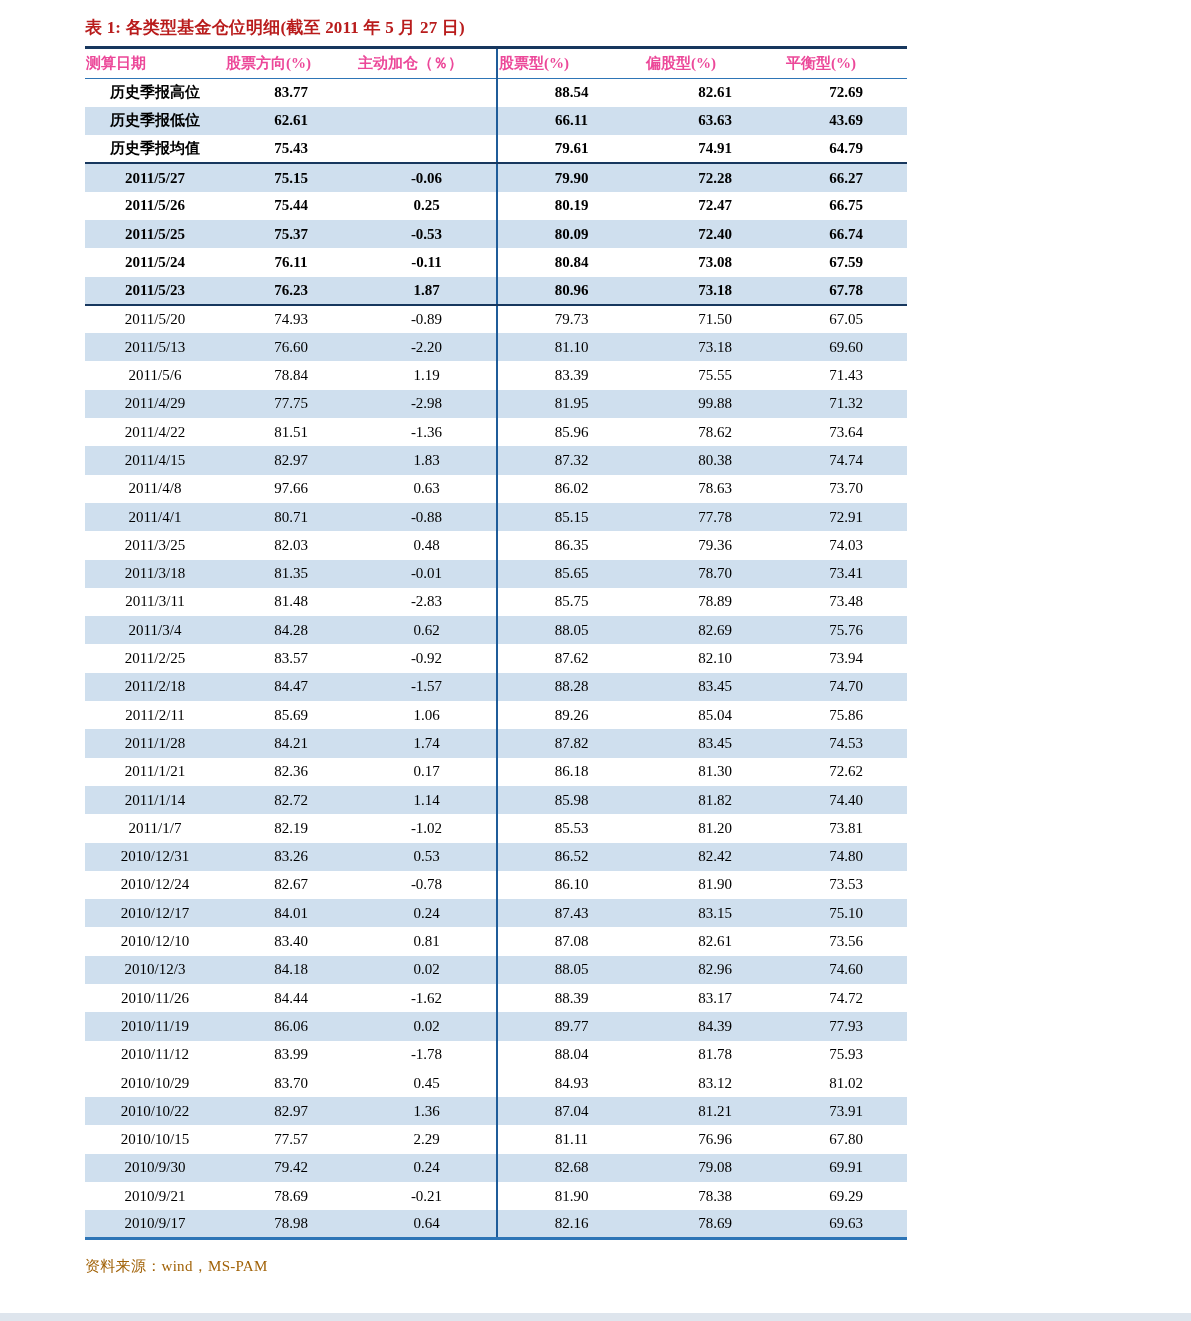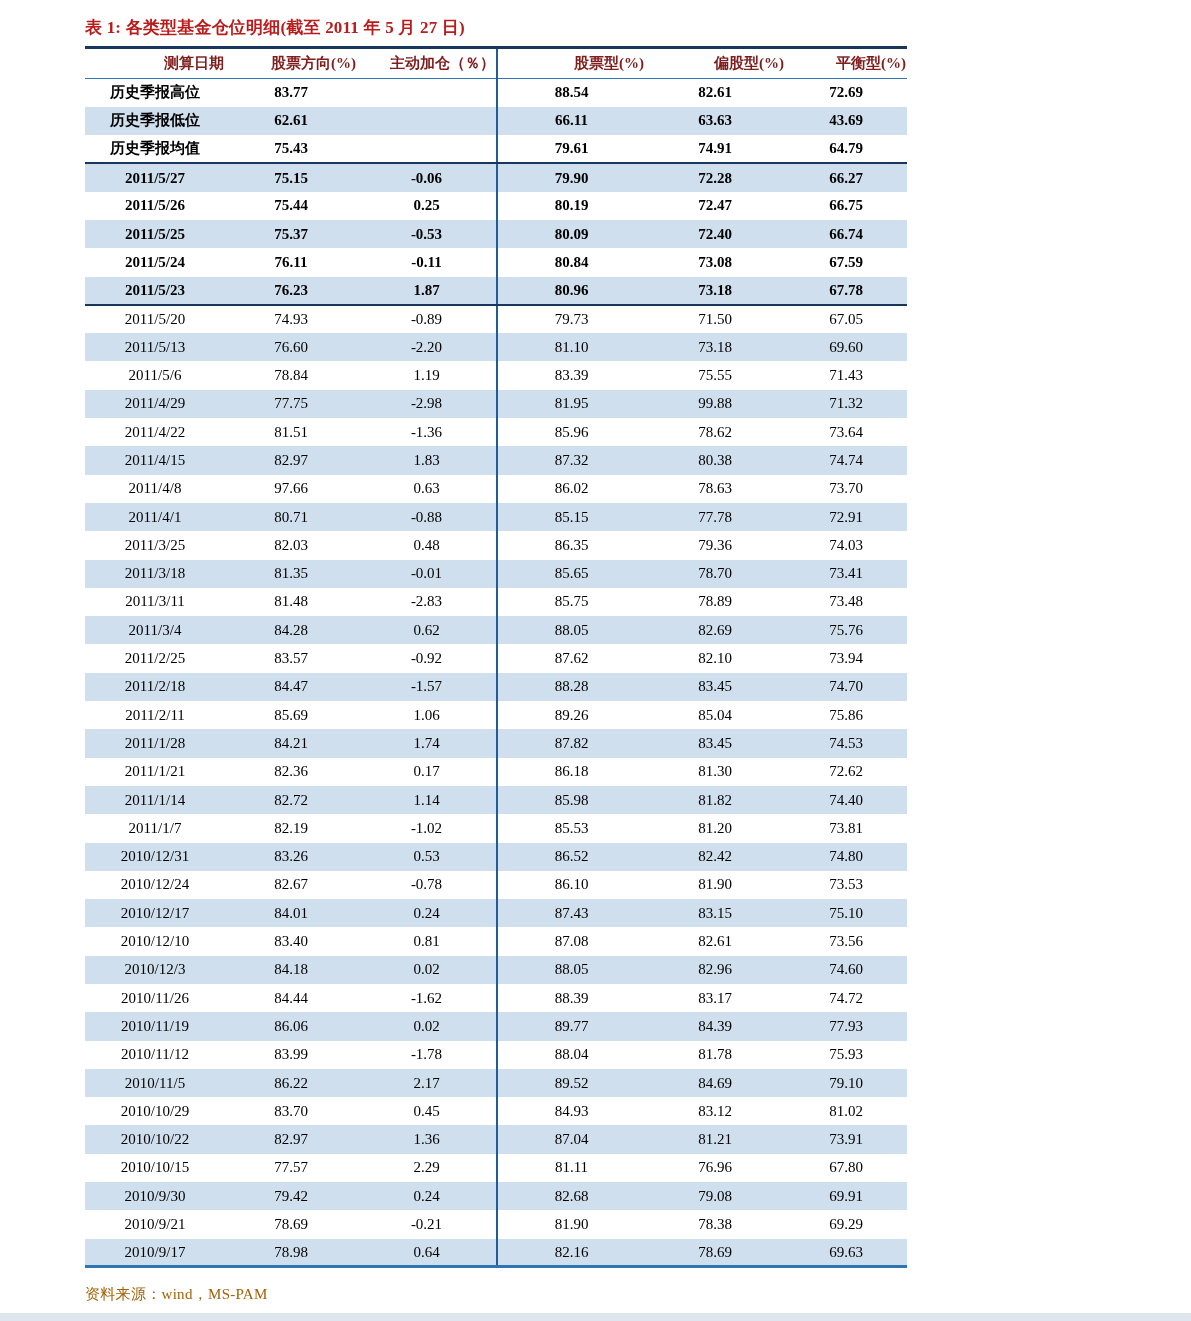--- a/index.html
+++ b/index.html
@@ -13,22 +13,22 @@
   .table-title {
     color:#b91c1c; font-weight:bold; font-size:17px;
     letter-spacing:0.2px; padding:2px 0 7px 0;
   }
   table.pos-table {
     width:822px; border-collapse:collapse; table-layout:fixed;
     border-top:3px solid #17375E;
     border-bottom:3px solid #2E75B6;
   }
   table.pos-table th {
-    color:#7f1d1d; font-weight:bold; font-size:15px; height:31px;
-    text-align:right; vertical-align:middle;
+    color:#ec4899; font-weight:bold; font-size:15px; height:31px;
+    text-align:left; vertical-align:middle;
     border-bottom:1.5px solid #2E75B6;
     white-space:nowrap; overflow:hidden;
   }
   table.pos-table td {
     font-size:15px; height:28.3px; padding:0;
     text-align:center; vertical-align:middle; color:#000000;
     white-space:nowrap; overflow:hidden;
   }
   tr.stripe td { background:#CFDFEE; }
   tr.boldrow td { font-weight:bold; }
@@ -341,28 +341,20 @@
           <td>77.93</td>
         </tr>
         <tr>
           <td>2010/11/12</td>
           <td>83.99</td>
           <td class="divider-right">-1.78</td>
           <td>88.04</td>
           <td>81.78</td>
           <td>75.93</td>
         </tr>
-        <tr class="stripe">
-          <td>2010/11/5</td>
-          <td>86.22</td>
-          <td class="divider-right">2.17</td>
-          <td>89.52</td>
-          <td>84.69</td>
-          <td>79.10</td>
-        </tr>
         <tr>
           <td>2010/10/29</td>
           <td>83.70</td>
           <td class="divider-right">0.45</td>
           <td>84.93</td>
           <td>83.12</td>
           <td>81.02</td>
         </tr>
         <tr class="stripe">
           <td>2010/10/22</td>

